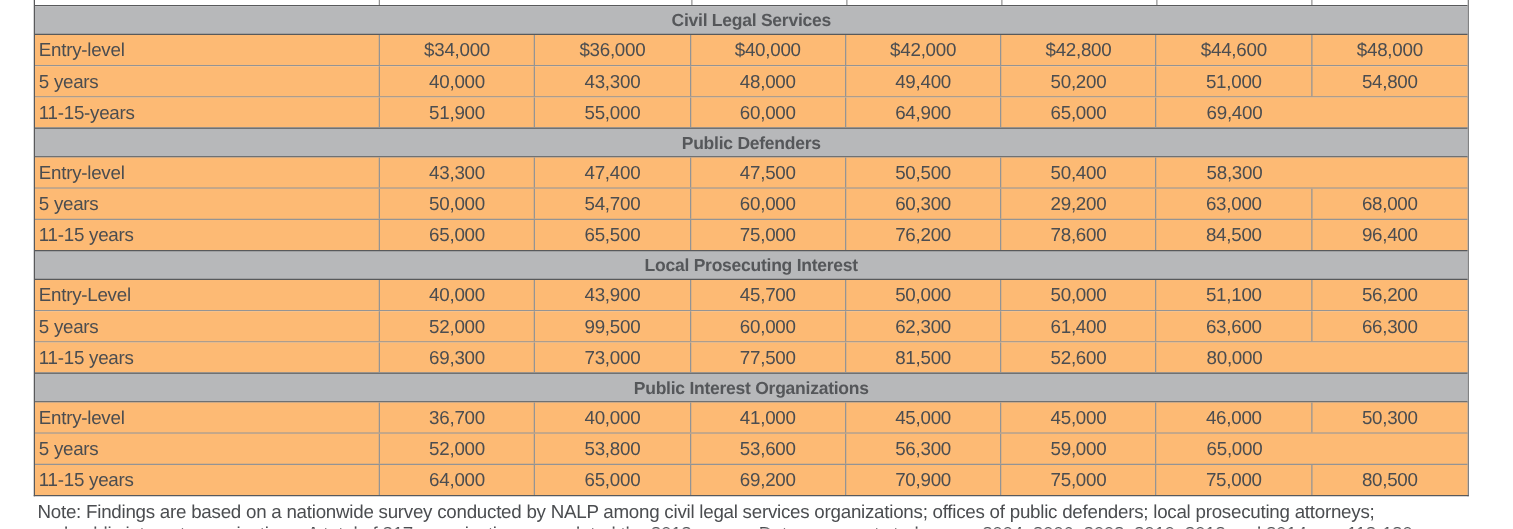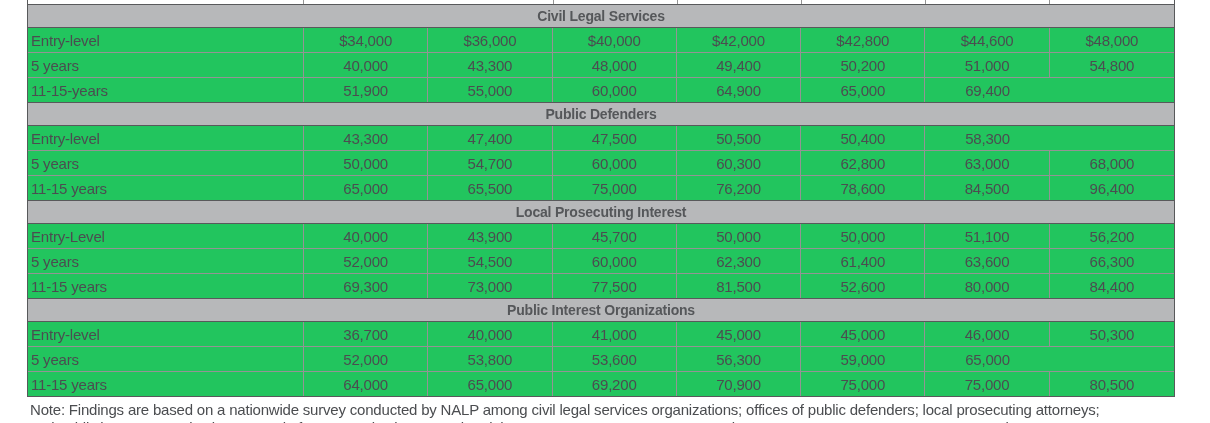--- a/index.html
+++ b/index.html
@@ -37,21 +37,21 @@
     display: flex; align-items: center; justify-content: center;
     font-weight: bold;
     font-size: 14px;
     color: #55575a;
   }
   .section-header.first { border-top: none; }
   .grid-row {
     display: grid;
     grid-template-columns: 276px repeat(7, 1fr);
     height: 24px;
-    background: #22c55e;
+    background: #fdba74;
     border-bottom: 1px solid #949494;
   }
   .grid-row.last { border-bottom: none; }
   .cell {
     display: flex; align-items: center; justify-content: center;
     border-right: 1px solid #949494;
     overflow: hidden;
     white-space: nowrap;
   }
   .cell:last-child { border-right: none; }
@@ -121,21 +121,21 @@
     <div class="cell">50,500</div>
     <div class="cell">50,400</div>
     <div class="cell">58,300</div>
   </div>
   <div class="grid-row">
     <div class="cell label">5 years</div>
     <div class="cell">50,000</div>
     <div class="cell">54,700</div>
     <div class="cell">60,000</div>
     <div class="cell">60,300</div>
-    <div class="cell">62,800</div>
+    <div class="cell">29,200</div>
     <div class="cell">63,000</div>
     <div class="cell">68,000</div>
   </div>
   <div class="grid-row last">
     <div class="cell label">11-15 years</div>
     <div class="cell">65,000</div>
     <div class="cell">65,500</div>
     <div class="cell">75,000</div>
     <div class="cell">76,200</div>
     <div class="cell">78,600</div>
@@ -150,36 +150,35 @@
     <div class="cell">43,900</div>
     <div class="cell">45,700</div>
     <div class="cell">50,000</div>
     <div class="cell">50,000</div>
     <div class="cell">51,100</div>
     <div class="cell">56,200</div>
   </div>
   <div class="grid-row">
     <div class="cell label">5 years</div>
     <div class="cell">52,000</div>
-    <div class="cell">54,500</div>
+    <div class="cell">99,500</div>
     <div class="cell">60,000</div>
     <div class="cell">62,300</div>
     <div class="cell">61,400</div>
     <div class="cell">63,600</div>
     <div class="cell">66,300</div>
   </div>
   <div class="grid-row last">
     <div class="cell label">11-15 years</div>
     <div class="cell">69,300</div>
     <div class="cell">73,000</div>
     <div class="cell">77,500</div>
     <div class="cell">81,500</div>
     <div class="cell">52,600</div>
     <div class="cell">80,000</div>
-    <div class="cell">84,400</div>
   </div>
 
   <div class="section-header">Public Interest Organizations</div>
   <div class="grid-row">
     <div class="cell label">Entry-level</div>
     <div class="cell">36,700</div>
     <div class="cell">40,000</div>
     <div class="cell">41,000</div>
     <div class="cell">45,000</div>
     <div class="cell">45,000</div>

